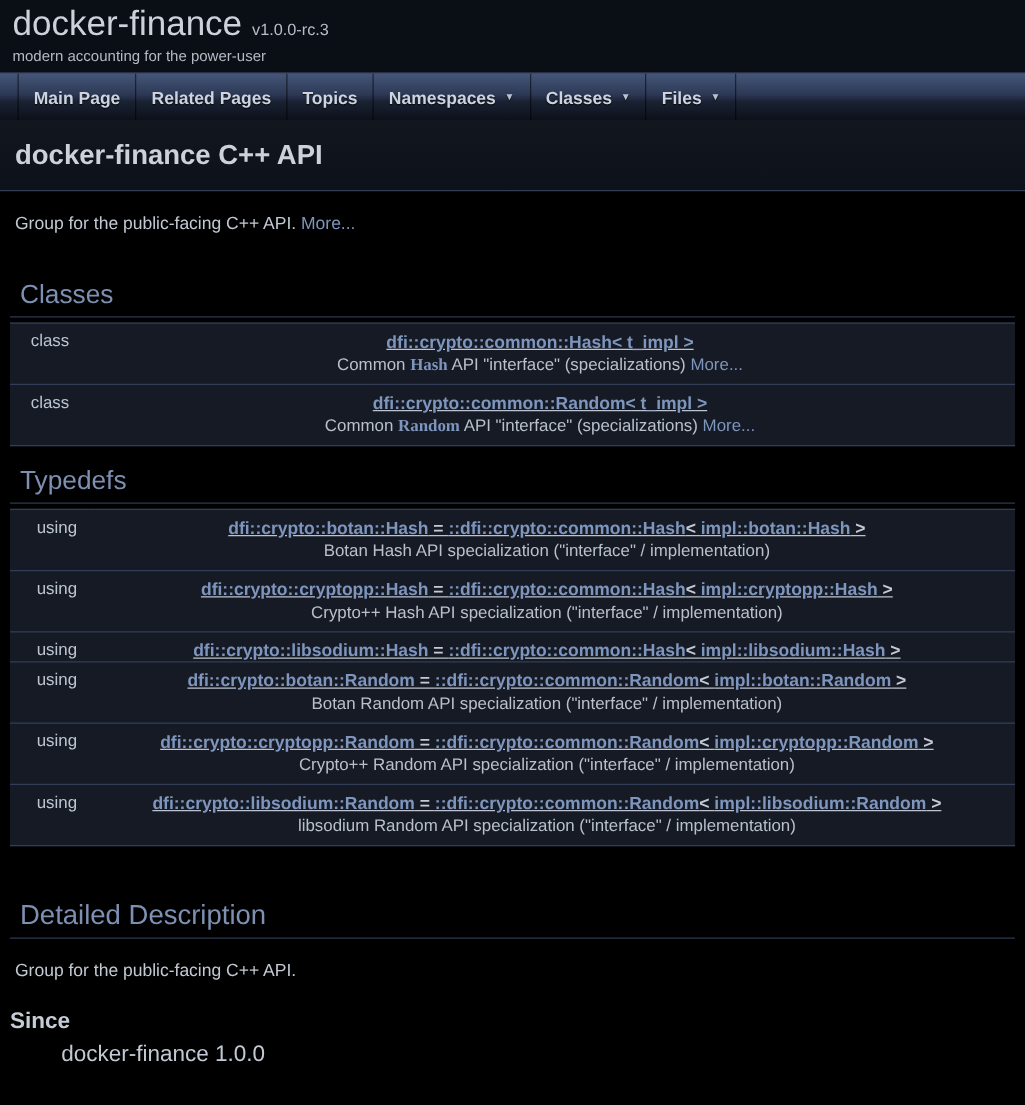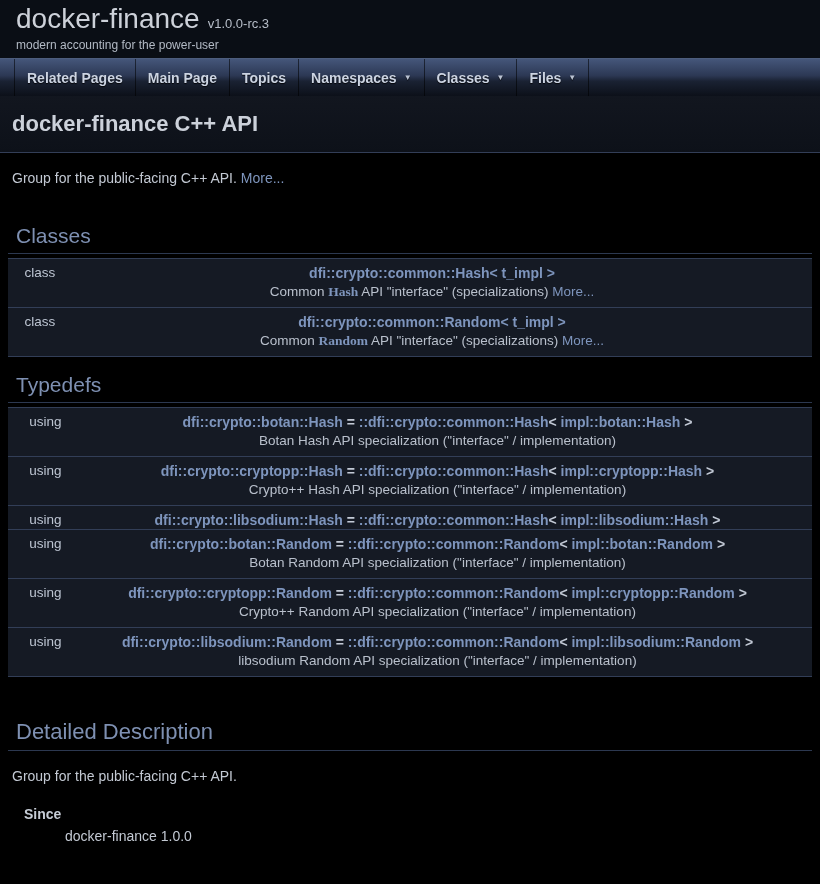--- a/index.html
+++ b/index.html
@@ -6,21 +6,21 @@
   html,body { margin:0; padding:0; }
   body {
     width:820px; min-height:884px;
     background:#000000;
     color:#bcc3ce;
     font-family:"Liberation Sans","DejaVu Sans",sans-serif;
   }
   a { text-decoration:none; cursor:pointer; }
 
   
-  #titlearea { background:#0a0e15; padding:3px 0 6px 16px; }
+  #titlearea { background:#0a0e15; padding:3px 0 6px 10px; }
   #projectname { font-size:28px; color:#cdd1d9; }
   #projectnumber { font-size:13px; color:#b7bec9; margin-left:8px; }
   #projectbrief { font-size:12px; color:#b3bac5; margin-top:3px; }
 
   
   .tabs {
     display:flex; align-items:stretch; height:38px;
     border-top:1px solid #4d5d7d;
     background:linear-gradient(180deg,#45567a 0%,#2c3854 45%,#1a2233 60%,#0c1019 100%);
   }
@@ -60,46 +60,46 @@
     margin-top:4px; font-size:14px;
     border-top:1px solid #323e57;
     text-align:center;
   }
   td.mLeft {
     vertical-align:top; white-space:nowrap; color:#bdc5d2;
     font-size:13.5px; padding:6px 0 0 12px;
   }
   table.classdecls td.mLeft { width:52px; }
   table.typedecls td.mLeft { width:63px; }
-  td.mRight { padding:5px 8px 0 0; line-height:18px; white-space:nowrap; }
+  td.mRight { padding:5px 8px 0 0; line-height:18px; white-space:nowrap;text-decoration:underline; }
   td.mRight a { color:#7e95bd; font-weight:bold; }
   td.mRight .op { color:#c3cad6; font-weight:bold; }
   td.mDesc { padding:1px 8px 7px 0; color:#b9c0cc; font-size:13.5px; line-height:17px; }
   tr.sep td { height:1px; background:#323e57; padding:0; line-height:1px; font-size:1px; }
 
-  dl.since { margin:22px 4px 0 16px; font-size:14px; }
+  dl.since { margin:22px 4px 0 0; font-size:18px; }
   dl.since dt { font-weight:bold; color:#c6ccd6; }
   dl.since dd { margin:6px 0 0 41px; color:#c3c9d3; }
 </style>
 </head>
 <body>
 
 <div id="titlearea">
   <div>
     <span id="projectname">docker-finance</span><span id="projectnumber">v1.0.0-rc.3</span>
   </div>
   <div id="projectbrief">modern accounting for the power-user</div>
 </div>
 
 <div class="tabs">
   <div class="tab">
+    <span>Main Page</span>
+  </div>
+  <div class="tab">
     <span>Related Pages</span>
-  </div>
-  <div class="tab">
-    <span>Main Page</span>
   </div>
   <div class="tab">
     <span>Topics</span>
   </div>
   <div class="tab">
     <span>Namespaces</span>
     <span class="chev">▼</span>
   </div>
   <div class="tab">
     <span>Classes</span>

